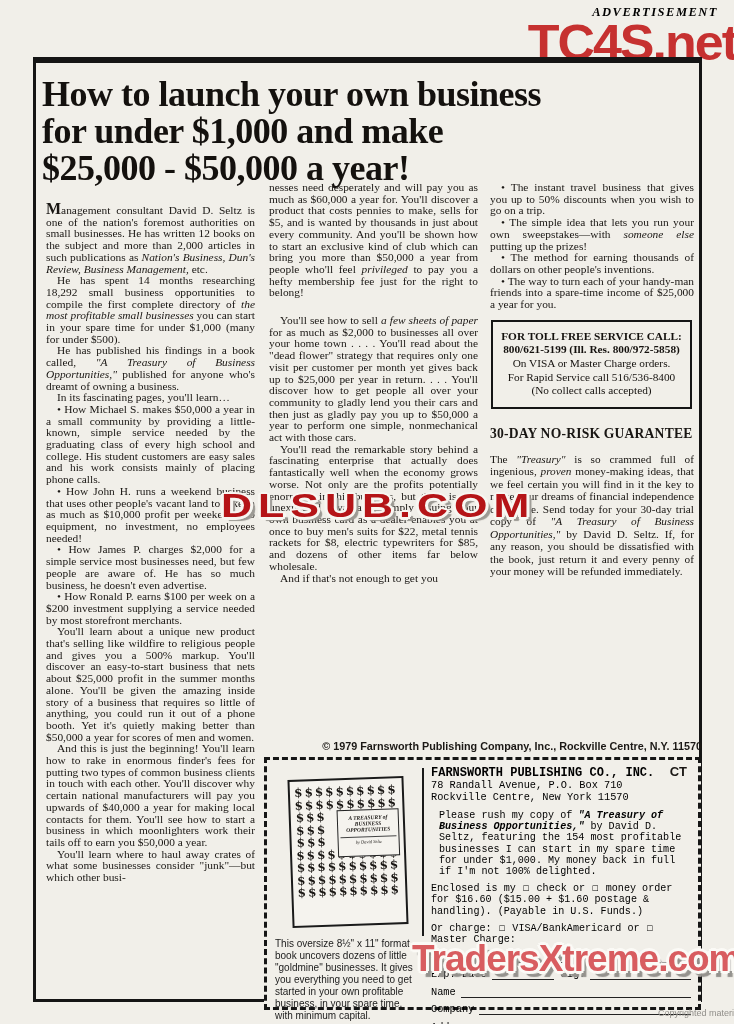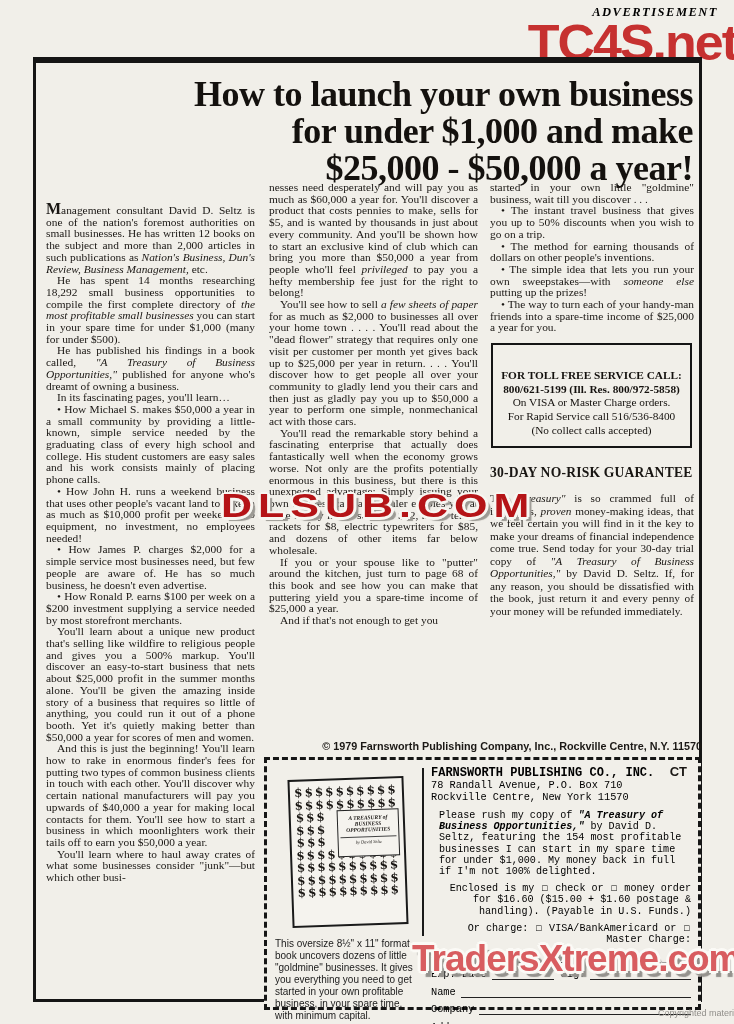--- a/index.html
+++ b/index.html
@@ -36,40 +36,40 @@
   .copy-mat{
     position:absolute;top:1008px;left:658px;width:90px;overflow:hidden;white-space:nowrap;
     font:9px "Liberation Sans", sans-serif;color:#918f8a;
   }
   
   .ad-box{
     position:absolute;left:33px;top:57px;width:669px;height:945px;
     border:3px solid #151515;border-top-width:6px;box-sizing:border-box;
   }
   .headline{
-    margin:13px 6px 0;text-align:right;font-weight:700;
+    margin:13px 6px 0;text-align:left;font-weight:700;
     font-size:36px;line-height:37px;letter-spacing:-.5px;color:#14110e;
   }
   
   .col{
     position:absolute;text-align:justify;overflow:hidden;
     font-size:11.4px;line-height:11.7px;
   }
   .col1{left:10px;top:108px;width:209px;height:822px;margin-top:32px;}
   .col2{left:233px;top:119px;width:209px;height:564px;}
   .col3wrap{position:absolute;left:454px;top:119px;width:204px;}
   .col3{position:static;width:204px;}
   .para{margin:0;text-indent:11px;}
   .para.lead{text-indent:0;}
   .para.lead::first-letter{font-size:16px;font-weight:700;}
   .para.flush{text-indent:0;}
-  .para.gap{margin-top:0;}
+  .para.gap{margin-top:16px;}
   
   .tollbox{
-    margin:9px 2px 0 1px;border:2px solid #151515;padding:24px 3px 9px;
+    margin:9px 2px 0 1px;border:2px solid #151515;padding:8px 3px 9px;
     text-align:center;font-size:11.3px;line-height:13.6px;color:#14110e;
   }
   .tline.b{font-weight:700;}
   
   .guarantee{margin-top:17px;}
   .g-title{text-align:left;font-weight:700;font-size:13.6px;letter-spacing:.2px;}
   .g-body{margin-top:11px;text-align:justify;font-size:11.3px;line-height:12.5px;}
   
   .copyright{
     position:absolute;left:214px;top:677px;width:452px;text-align:right;
@@ -102,21 +102,21 @@
     color:#1b1b1b;text-align:left;
   }
   .coupon-form{
     position:absolute;left:164px;top:7px;width:260px;
     font-family:Liberation Mono, monospace;color:#000000;
   }
   .publisher{font-size:12px;line-height:13px;font-weight:700;}
   .addr{font-size:10.3px;line-height:11.5px;}
   .pitch{margin-top:7px;font-size:10.1px;line-height:11.2px;margin-left:8px;}
   .pitch i{font-weight:700;}
-  .encl{margin-top:6px;font-size:10.1px;line-height:11.2px;text-align:right;}
+  .encl{margin-top:6px;font-size:10.1px;line-height:11.2px;}
   .cb{display:inline-block;font-size:11px;line-height:10px;padding:0 1px;}
   .fields{margin-top:3px;}
   .frow{display:flex;align-items:flex-end;margin-top:5.5px;}
   .flabel{font-size:10.3px;margin-right:5px;white-space:nowrap;}
   .fline{border-bottom:1.4px solid #222;height:9px;}
   .fline.fill{flex:1;}
   .fline.w70{width:62px;margin-right:7px;}
 </style>
 </head>
 <body>
@@ -141,30 +141,28 @@
       <p class="para"><span>• How James P. charges $2,000 for a simple service most businesses need, but few people are aware of. He has so much business, he doesn't even advertise.</span></p>
       <p class="para"><span>• How Ronald P. earns $100 per week on a $200 investment supplying a service needed by most storefront merchants.</span></p>
       <p class="para"><span>You'll learn about a unique new product that's selling like wildfire to religious people and gives you a 500% markup. You'll discover an easy-to-start business that nets about $25,000 profit in the summer months alone. You'll be given the amazing inside story of a business that requires so little of anything, you could run it out of a phone booth. Yet it's quietly making better than $50,000 a year for scores of men and women.</span></p>
       <p class="para"><span>And this is just the beginning! You'll learn how to rake in enormous finder's fees for putting two types of common business clients in touch with each other. You'll discover why certain national manufacturers will pay you upwards of $40,000 a year for making local contacts for them. You'll see how to start a business in which moonlighters work their tails off to earn you $50,000 a year.</span></p>
       <p class="para"><span>You'll learn where to haul away crates of what some businesses consider "junk"—but which other busi-</span></p>
     </div>
   <div class="col col2">
       <p class="para flush"><span>nesses need desperately and will pay you as much as $60,000 a year for. You'll discover a product that costs pennies to make, sells for $5, and is wanted by thousands in just about every community. And you'll be shown how to start an exclusive kind of club which can bring you more than $50,000 a year from people who'll feel </span><i>privileged</i><span> to pay you a hefty membership fee just for the right to belong!</span></p>
       <p class="para gap"><span>You'll see how to sell </span><i>a few sheets of paper</i><span> for as much as $2,000 to businesses all over your home town . . . . You'll read about the "dead flower" strategy that requires only one visit per customer per month yet gives back up to $25,000 per year in return. . . . You'll discover how to get people all over your community to gladly lend you their cars and then just as gladly pay you up to $50,000 a year to perform one simple, nonmechanical act with those cars.</span></p>
       <p class="para"><span>You'll read the remarkable story behind a fascinating enterprise that actually does fantastically well when the economy grows worse. Not only are the profits potentially enormous in this business, but there is this unexpected advantage: Simply issuing your own business card as a dealer enables you at once to buy men's suits for $22, metal tennis rackets for $8, electric typewriters for $85, and dozens of other items far below wholesale.</span></p>
-      <p class="para"><span>If you or your spouse like to "putter" around the kitchen, just turn to page 68 of this book and see how you can make that puttering yield you a spare-time income of $25,000 a year.</span></p>
       <p class="para"><span>And if that's not enough to get you</span></p>
     </div>
 
   <div class="col3wrap">
     <div class="col col3">
-        <p class="para flush"><span>started in your own little "goldmine" business, wait till you discover . . .</span></p>
         <p class="para"><span>• The instant travel business that gives you up to 50% discounts when you wish to go on a trip.</span></p>
+        <p class="para"><span>• The simple idea that lets you run your own sweepstakes—with </span><i>someone else</i><span> putting up the prizes!</span></p>
         <p class="para"><span>• The method for earning thousands of dollars on other people's inventions.</span></p>
-        <p class="para"><span>• The simple idea that lets you run your own sweepstakes—with </span><i>someone else</i><span> putting up the prizes!</span></p>
         <p class="para"><span>• The way to turn each of your handy-man friends into a spare-time income of $25,000 a year for you.</span></p>
       </div>
     <div class="tollbox">
         <div class="tline b">FOR TOLL FREE SERVICE CALL:</div>
         <div class="tline b">800/621-5199 (Ill. Res. 800/972-5858)</div>
         <div class="tline">On VISA or Master Charge orders.</div>
         <div class="tline">For Rapid Service call 516/536-8400</div>
         <div class="tline">(No collect calls accepted)</div>
       </div>
     <div class="guarantee">

